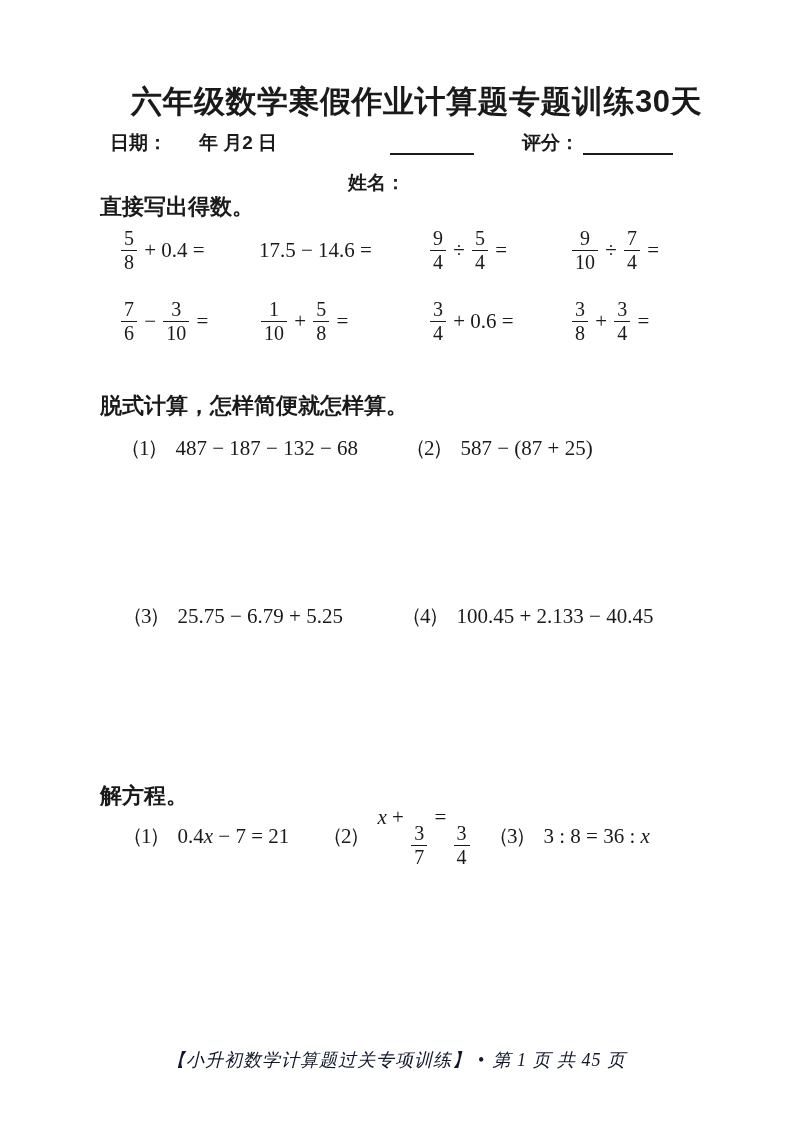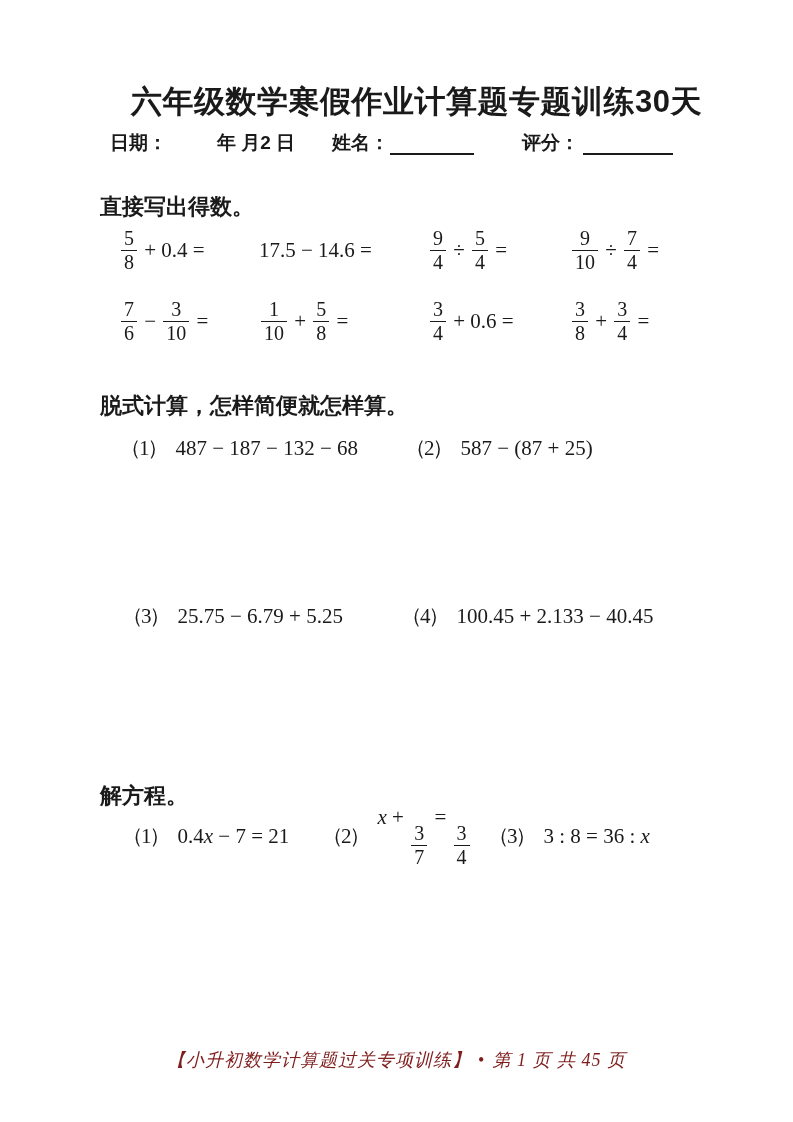--- a/index.html
+++ b/index.html
@@ -18,22 +18,22 @@
     text-align:center;
     font-size:31px;font-weight:700;
     letter-spacing:0.5px;
     font-family:"Liberation Sans","DejaVu Sans",sans-serif;
   }
   
   .date-row{position:absolute;top:130px;left:0;right:0;height:30px;
     font-size:19px;font-weight:700;padding-left:40px;}
   .date-row .lbl{position:absolute;top:0;white-space:pre;}
   .pos-date{left:110px;}
-  .pos-datevalue{left:217px;}
-  .pos-name{left:332px;}
+  .pos-datevalue{left:199px;}
+  .pos-name{left:348px;margin-top:40px;}
   .pos-score{left:522px;}
   .blank{position:absolute;top:3px;height:20px;border-bottom:2px solid #1a1a1a;}
   .blank-name{left:390px;width:84px;}
   .blank-score{left:583px;width:90px;}
   
   .sec-heading{
     position:absolute;left:100px;
     font-size:22px;font-weight:700;
     font-family:"Liberation Sans","DejaVu Sans",sans-serif;
     margin-top:8px;
@@ -79,21 +79,21 @@
   .prob .plabel{margin-right:9px;letter-spacing:-2px;}
   .p-s1{left:120px;}  .p-s2{left:405px;}
   .p-s3{left:122px;}  .p-s4{left:401px;}
   .p-e1{left:122px;}  .p-e2{left:322px;}  .p-e3{left:488px;}
   
   .footer{
     position:absolute;top:1048px;left:0;right:0;
     text-align:center;
     font-size:18px;font-style:italic;
     font-family:"Liberation Serif","DejaVu Serif",serif;
-    letter-spacing:1px;color:#7f1d1d;
+    letter-spacing:1px;color:#0f172a;
   }
   .footer .sep{margin:0 7px;font-style:normal;}
 </style>
 </head>
 <body>
 
 <div class="page">
 
   <h1 class="title">六年级数学寒假作业计算题专题训练30天</h1>
 

